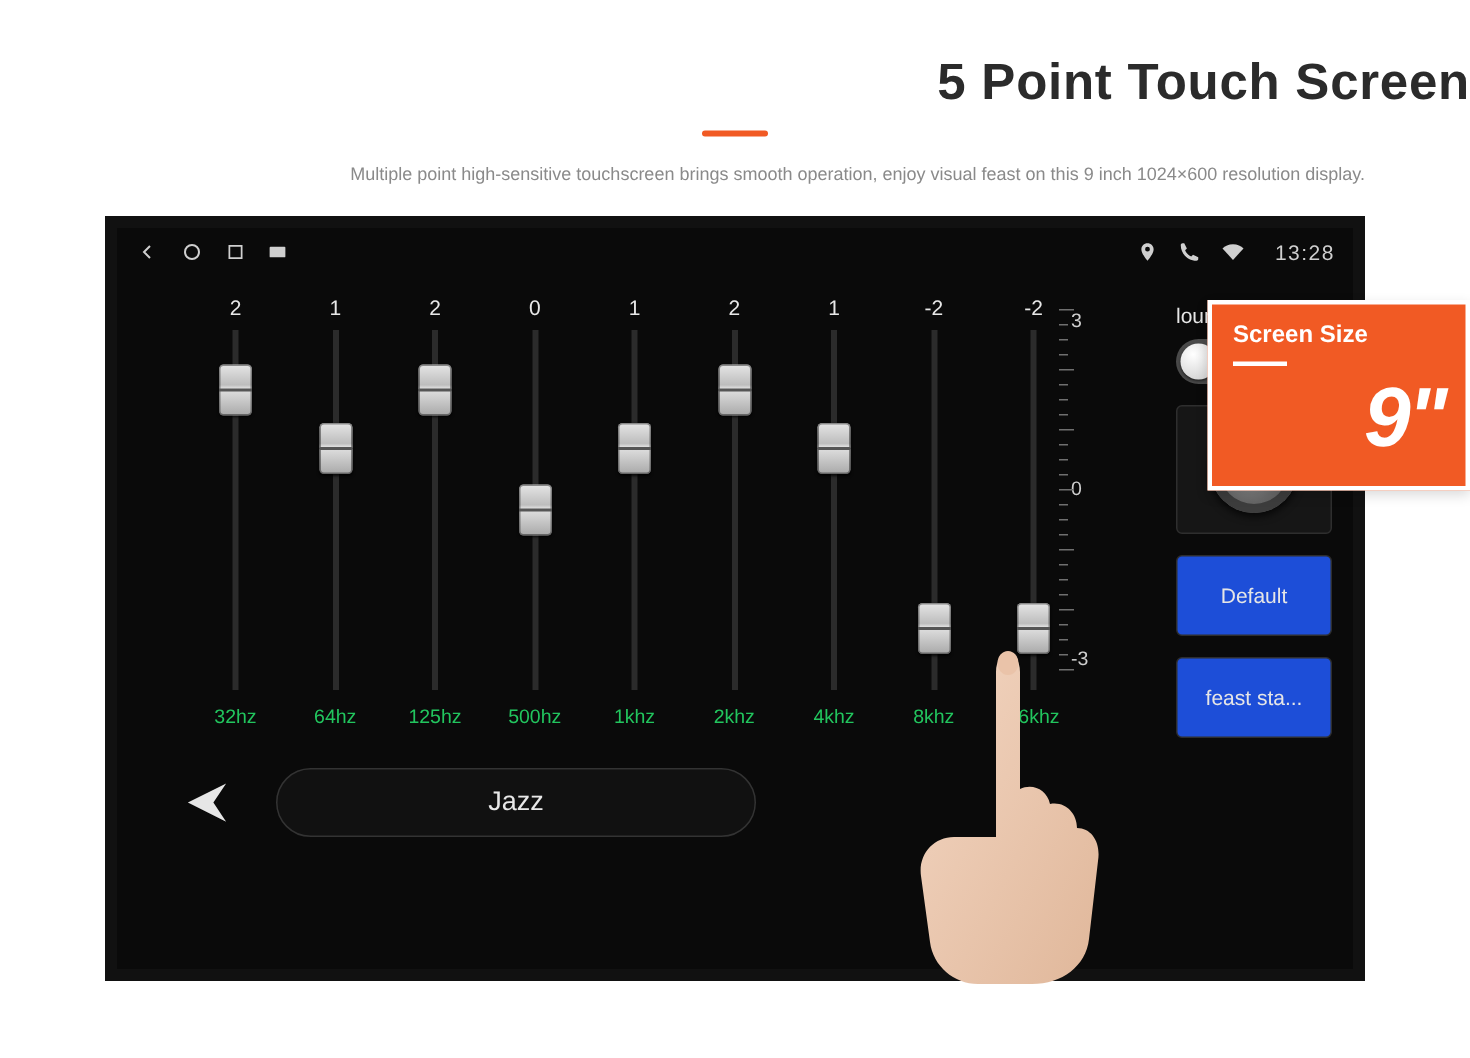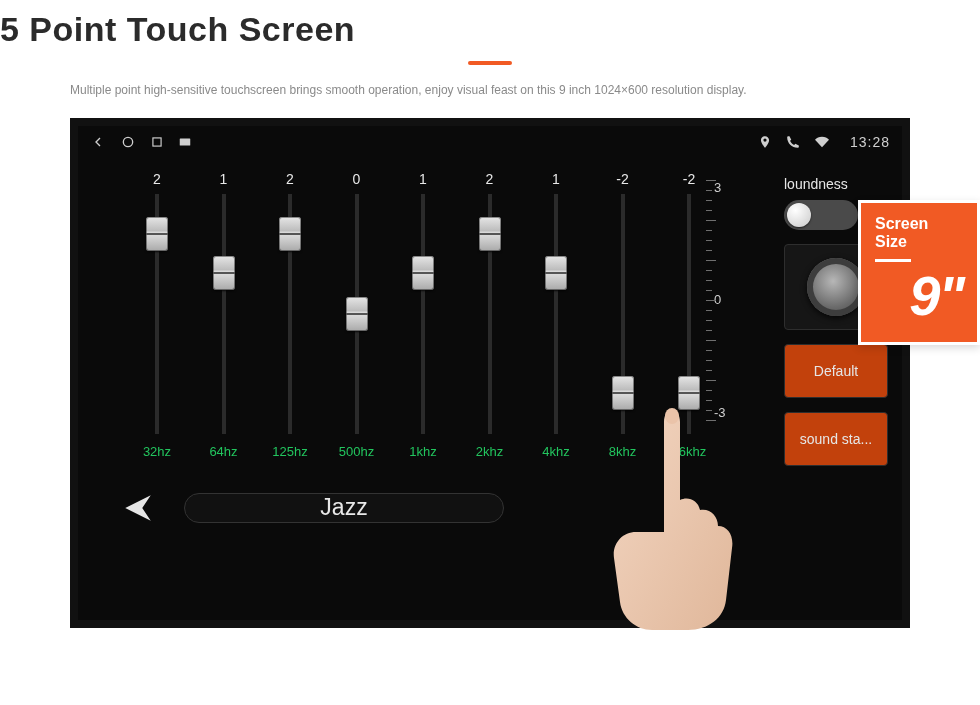--- a/index.html
+++ b/index.html
@@ -1,18 +1,18 @@
 <!DOCTYPE html>
 <html><head>
 <meta charset="utf-8">
 <style>
   * { margin: 0; padding: 0; box-sizing: border-box; font-family: Arial, Helvetica, sans-serif; }
   body { width: 980px; height: 705px; background: #fff; overflow: hidden; position: relative; }
 
-  .hero { text-align: left; padding-top: 10px; }
+  .hero { text-align: right; padding-top: 36px; }
   .hero-title { font-size: 34px; font-weight: 800; color: #2b2b2b; letter-spacing: 0.5px; }
   .hero-underline { width: 44px; height: 4px; background: #f15a24; margin: 12px auto 16px; border-radius: 2px; }
   .hero-desc { font-size: 12px; color: #8a8a8a; line-height: 1.55; max-width: 840px; margin: 0 auto 18px; }
 
   .device-wrapper { width: 840px; height: 510px; margin: 0 auto; position: relative; border: 8px solid #111; background: #0a0a0a; display: flex; flex-direction: column; }
 
   
   .statusbar { height: 32px; display: flex; align-items: center; justify-content: space-between; padding: 0 12px; color: #cfcfcf; font-size: 14px; }
   .statusbar-left, .statusbar-right { display: flex; align-items: center; gap: 14px; }
   .glyph svg { display: block; }
@@ -31,31 +31,31 @@
   .slider-label { color:#22c55e; font-size:13px; margin-top:10px; }
 
   .scale { position: absolute; right: 22px; top: 22px; height: 240px; width: 34px; display: flex; flex-direction: column; justify-content: space-between; align-items: flex-start; }
   .scale div { color:#cfcfcf; font-size:13px; display:flex; align-items:center; }
   .scale .ticks { position:absolute; left:-8px; top:0; bottom:0; width:8px; }
   .tick { position:absolute; left:0; width:6px; height:1px; background:#6f6f6f; }
   .tick.major { width:10px; }
 
   .bottom-row { display:flex; align-items:center; gap:14px; margin-top:18px; }
   .back-btn { width:44px; height:44px; display:flex; align-items:center; justify-content:center; margin-right:10px; margin-left:6px; }
-  .preset-pill { flex:1; max-width:320px; height:30px; background:#111; border:1px solid #333; border-radius:23px; display:flex; align-items:center; justify-content:center; color:#e8e8e8; font-size:23px; }
+  .preset-pill { flex:1; max-width:320px; height:46px; background:#111; border:1px solid #333; border-radius:23px; display:flex; align-items:center; justify-content:center; color:#e8e8e8; font-size:18px; }
 
   .side-label { color:#e6e6e6; font-size:14px; text-align:left; }
   .toggle { width:74px; height:30px; border-radius:15px; background:#4a4a4a; position:relative; margin-top:8px; }
   .toggle-knob { position:absolute; left:3px; top:3px; width:24px; height:24px; border-radius:50%; background:radial-gradient(circle at 35% 30%, #fff, #c9c9c9); box-shadow:0 1px 2px rgba(0,0,0,.6); }
   .dial-card { width:104px; height:86px; background:#161616; border:1px solid #2e2e2e; border-radius:4px; display:flex; align-items:center; justify-content:center; }
   .dial { width:58px; height:58px; border-radius:50%; background:radial-gradient(circle at 45% 40%, #b7b7b7, #6b6b6b 55%, #3b3b3b); box-shadow:inset 0 0 0 6px #3d3d3d, 0 2px 6px rgba(0,0,0,.8); }
-  .side-btn { width:104px; height:54px; background:#c2410c; border:1px solid #2e2e2e; border-radius:4px; display:flex; align-items:center; justify-content:center; color:#e6e6e6; font-size:14px; overflow:hidden; white-space:nowrap; text-overflow:ellipsis; padding:0 8px; }
+  .side-btn { width:104px; height:54px; background:#1d4ed8; border:1px solid #2e2e2e; border-radius:4px; display:flex; align-items:center; justify-content:center; color:#e6e6e6; font-size:14px; overflow:hidden; white-space:nowrap; text-overflow:ellipsis; padding:0 8px; }
 
   
-  .badge { position:absolute; right:0; top:200px; background:#f15a24; color:#fff; border:3px solid #fff; width:122px; padding:12px 14px 18px; box-shadow:0 3px 8px rgba(0,0,0,.15); }
+  .badge { position:absolute; right:0; top:200px; background:#f15a24; color:#fff; border:3px solid #fff; width:175px; padding:12px 14px 18px; box-shadow:0 3px 8px rgba(0,0,0,.15); }
   .badge-title { font-size:16px; font-weight:700; }
   .badge-line { width:36px; height:3px; background:#fff; margin:8px 0 6px; }
   .badge-value { font-size:56px; font-weight:700; font-style:italic; line-height:1; text-align:right; letter-spacing:-2px; }
 
   
   .hand { position:absolute; bottom:-10px; right:150px; width:160px; height:240px; pointer-events:none; }
 </style>
 </head>
 <body>
 
@@ -227,21 +227,21 @@
       <div>
         <div class="side-label">loundness</div>
         <div class="toggle">
           <div class="toggle-knob"></div>
         </div>
       </div>
       <div class="dial-card">
         <div class="dial"></div>
       </div>
       <div class="side-btn">Default</div>
-      <div class="side-btn">sound sta...</div>
+      <div class="side-btn">feast sta...</div>
     </div>
   </div>
 
   <svg class="hand" viewBox="0 0 160 240">
     <defs>
       <linearGradient id="skin" x1="0" y1="0" x2="1" y2="1">
         <stop offset="0%" stop-color="#f3d6c2"></stop>
         <stop offset="100%" stop-color="#e0b79a"></stop>
       </linearGradient>
     </defs>

